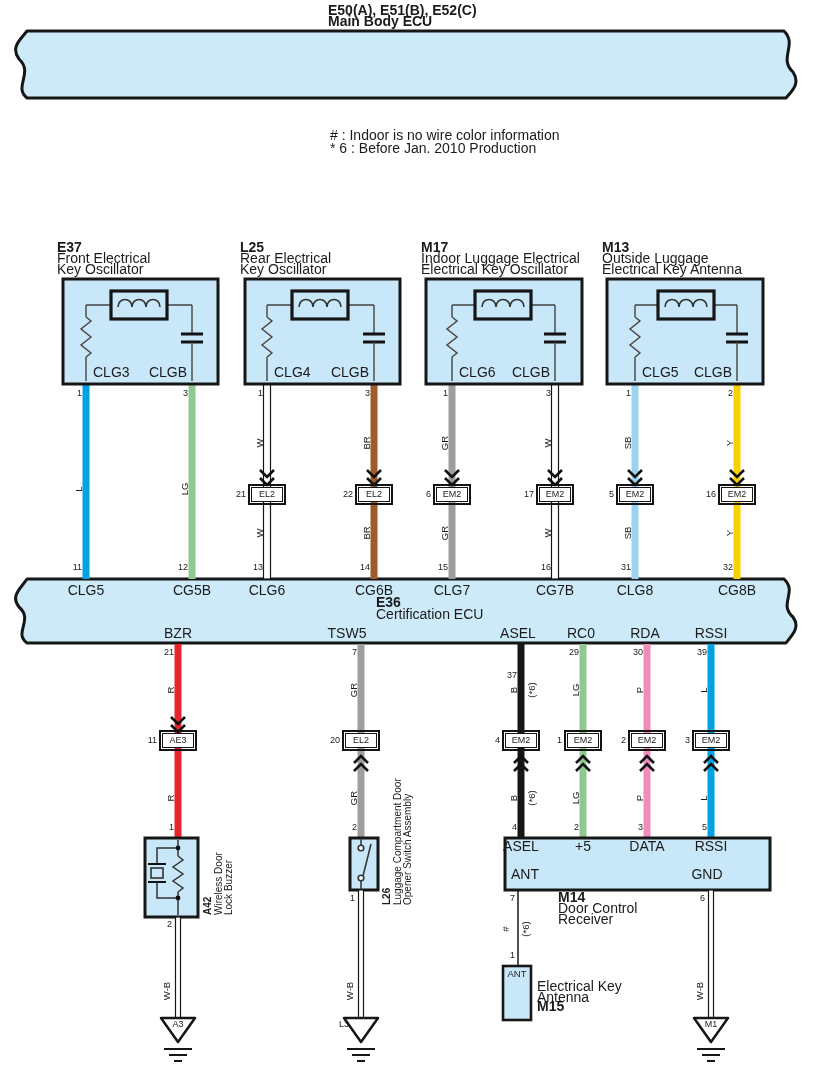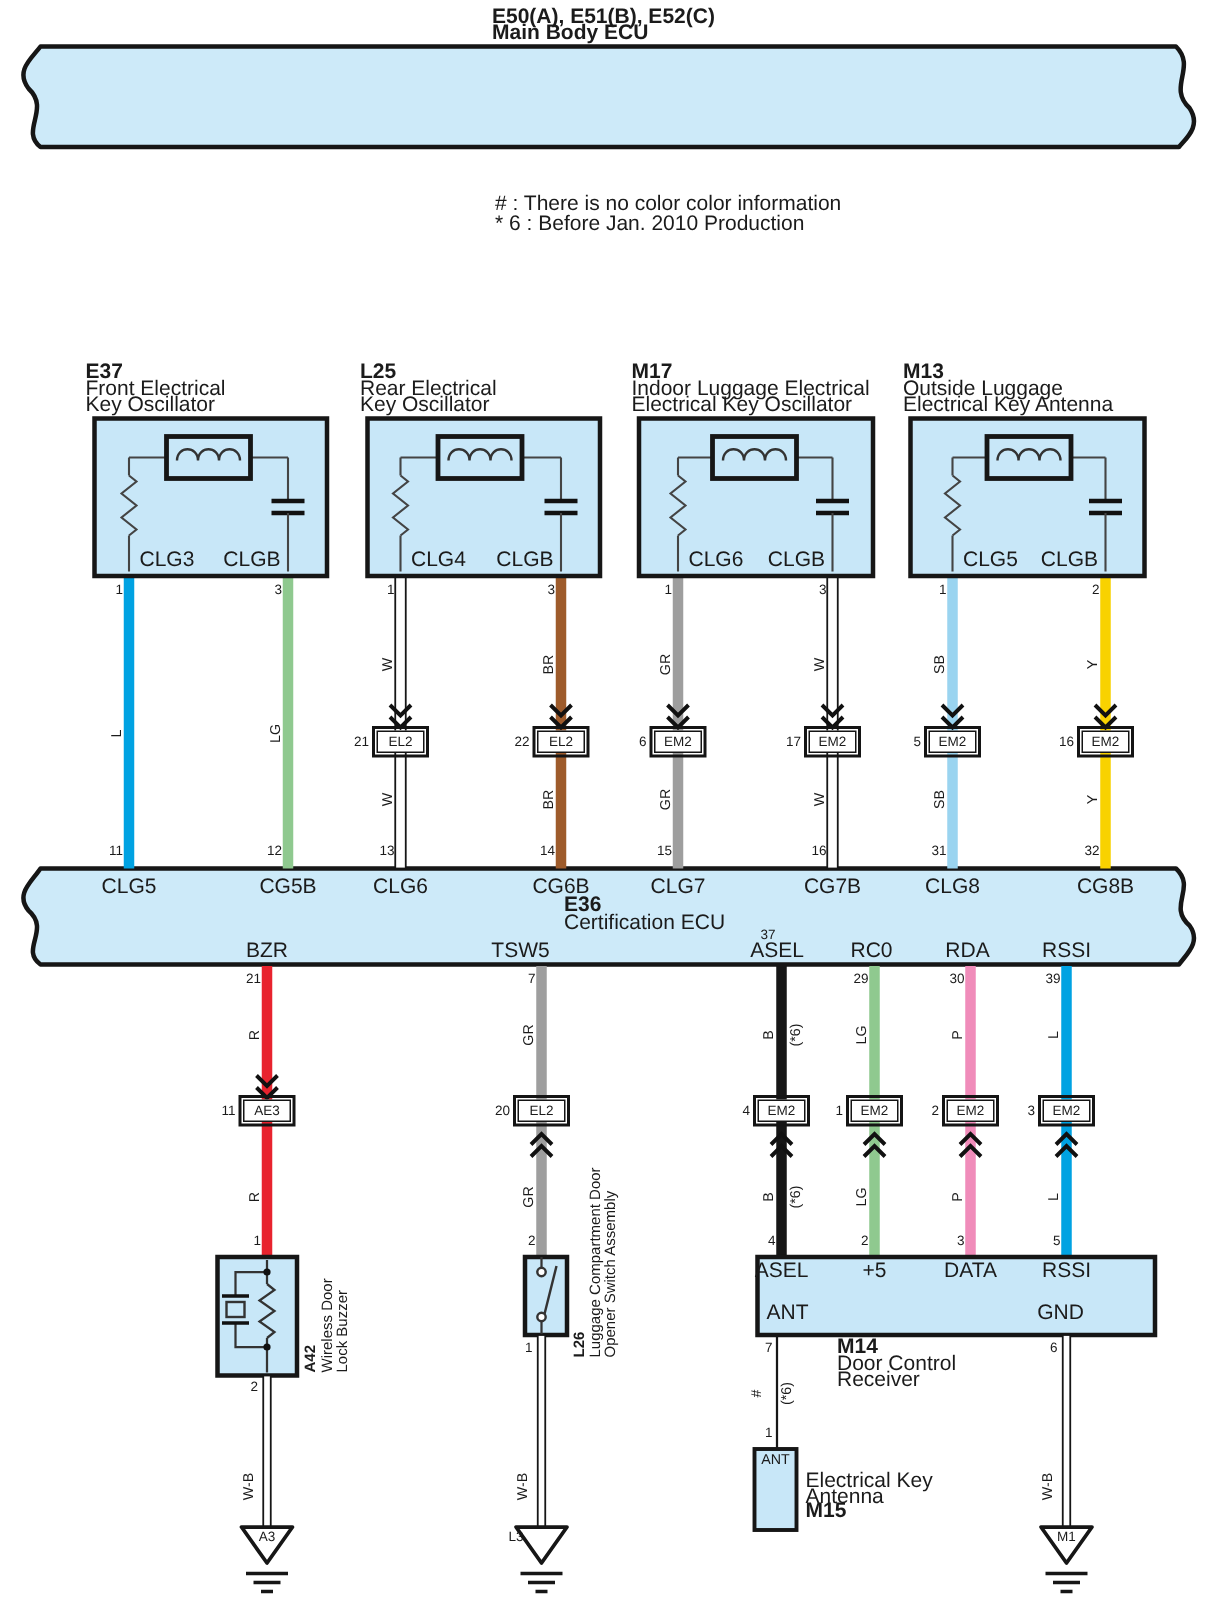--- a/index.html
+++ b/index.html
@@ -154,21 +154,21 @@
     </g>
     <g>
       <polygon points="694,1018 728,1018 711,1042" fill="#fff" stroke-width="2.5" stroke-linejoin="round"></polygon>
       <path d="M697,1049 H725 M702,1055 H720 M707,1061 H715" stroke-width="2.2"></path>
     </g>
   </g>
 </svg>
 
 <span class="t b" style="left:328px;top:5px">E50(A), E51(B), E52(C)</span>
 <span class="t b" style="left:328px;top:16px">Main Body ECU</span>
-<span class="t" style="left:330px;top:130px"># : There is no color color information</span>
+<span class="t" style="left:330px;top:130px"># : Indoor is no wire color information</span>
 <span class="t" style="left:330px;top:143px">* 6 : Before Jan.  2010 Production</span>
 
 <span class="t b" style="left:57px;top:242px">E37</span>
 <span class="t" style="left:57px;top:253px">Front Electrical</span>
 <span class="t" style="left:57px;top:264px">Key Oscillator</span>
 <span class="t b" style="left:240px;top:242px">L25</span>
 <span class="t" style="left:240px;top:253px">Rear Electrical</span>
 <span class="t" style="left:240px;top:264px">Key Oscillator</span>
 <span class="t b" style="left:421px;top:242px">M17</span>
 <span class="t" style="left:421px;top:253px">Indoor Luggage Electrical</span>
@@ -246,21 +246,21 @@
 
 <span class="t ctr" style="left:178px;top:628px">BZR</span>
 <span class="t ctr" style="left:347px;top:628px">TSW5</span>
 <span class="t ctr" style="left:518px;top:628px">ASEL</span>
 <span class="t ctr" style="left:581px;top:628px">RC0</span>
 <span class="t ctr" style="left:645px;top:628px">RDA</span>
 <span class="t ctr" style="left:711px;top:628px">RSSI</span>
 
 <span class="pin" style="left:152px;top:647px">21</span>
 <span class="pin" style="left:335px;top:647px">7</span>
-<span class="pin" style="left:495px;top:618px">37</span>
+<span class="pin" style="left:495px;top:670px">37</span>
 <span class="pin" style="left:557px;top:647px">29</span>
 <span class="pin" style="left:621px;top:647px">30</span>
 <span class="pin" style="left:685px;top:647px">39</span>
 
 <span class="rot" style="left:170px;top:690px">R</span>
 <span class="rot" style="left:170px;top:798px">R</span>
 <span class="rot" style="left:353px;top:690px">GR</span>
 <span class="rot" style="left:353px;top:798px">GR</span>
 <span class="rot" style="left:513px;top:690px">B</span>
 <span class="rot" style="left:531px;top:690px">(*6)</span>

